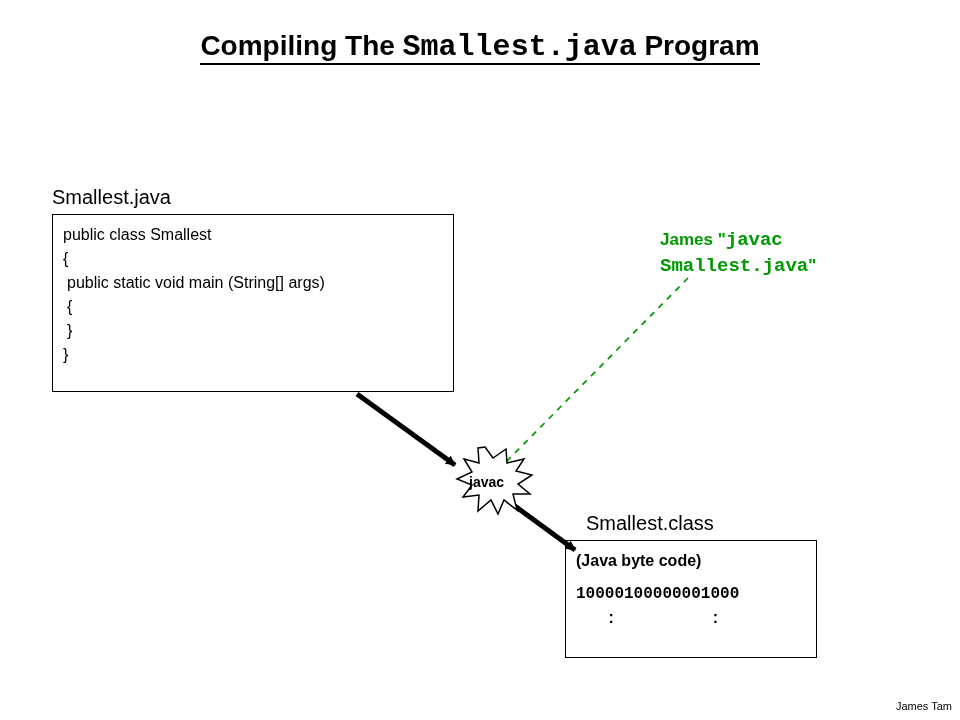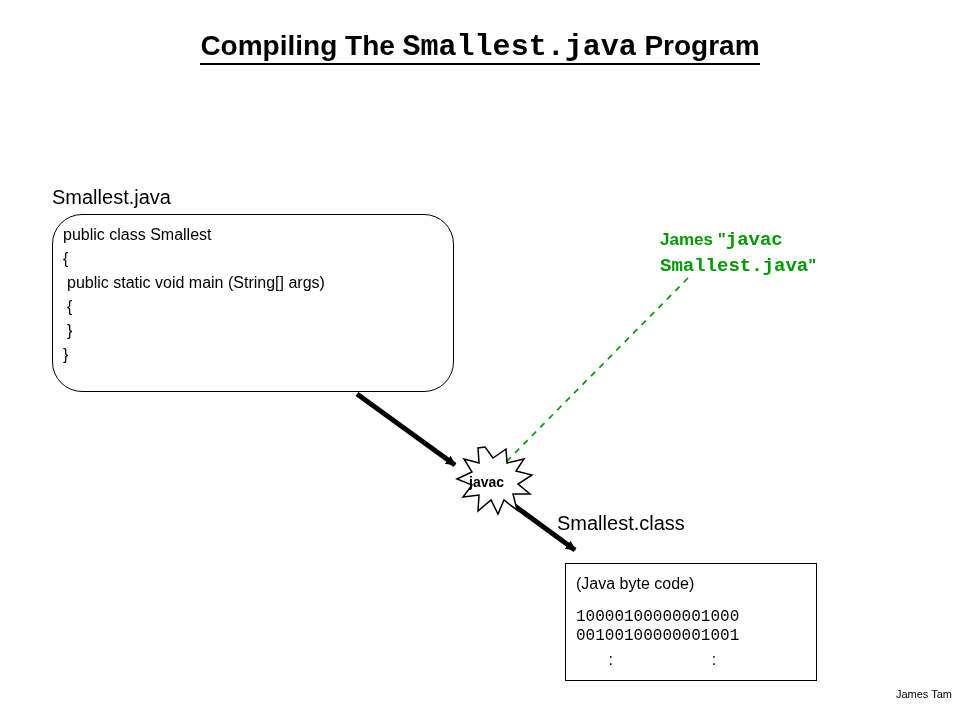--- a/index.html
+++ b/index.html
@@ -55,21 +55,21 @@
     line-height: 1.35;
     width: 200px;
   }
   .green-label .mono {
     font-family: "Courier New", Courier, monospace;
     font-size: 19px;
   }
   .footer {
     position: absolute;
     right: 8px;
-    bottom: 20px;
+    bottom: 8px;
     font-size: 11px;
     margin-top: 48px;
   }
   svg.overlay {
     position: absolute;
     left: 0; top: 0;
     width: 960px;
     height: 720px;
     pointer-events: none;
   }
@@ -84,41 +84,40 @@
 <body>
 
 <div class="slide-title">
   <span class="underline">
     <span>Compiling The </span><span class="mono">Smallest.java</span><span> Program</span>
   </span>
 </div>
 
 <div class="label" style="left:52px; top:186px;">Smallest.java</div>
 
-<div class="box" style="left:52px; top:214px; width:380px; height:160px;border-radius:30px;">
+<div class="box" style="left:52px; top:214px; width:380px; height:160px;">
   <div>public class Smallest</div>
   <div>{</div>
   <div class="indent1">public static void main (String[] args)</div>
   <div class="indent1">{</div>
   <div class="indent1">}</div>
   <div>}</div>
 </div>
 
 <div class="green-label" style="left:660px; top:228px;">
   <span>James </span><span>"</span><span class="mono">javac</span><br>
   <span class="mono">Smallest.java</span><span>"</span>
 </div>
 
-<div class="label" style="left:557px; top:512px;">Smallest.class</div>
+<div class="label" style="left:586px; top:512px;">Smallest.class</div>
 
-<div class="box" style="left:565px; top:563px; width:230px; height:100px;">
+<div class="box" style="left:565px; top:540px; width:230px; height:100px;font-weight:bold;">
   <div>(Java byte code)</div>
   <div class="code-mono" style="line-height:1.2; margin-top:12px;">
     <div>10000100000001000</div>
-    <div>00100100000001001</div>
   </div>
   <div style="margin-top:2px;">
     <span style="display:inline-block; width:28px;"></span>
     <span>:</span>
     <span style="display:inline-block; width:90px;"></span>
     <span>:</span>
   </div>
 </div>
 
 <svg class="overlay" viewBox="0 0 960 720">

